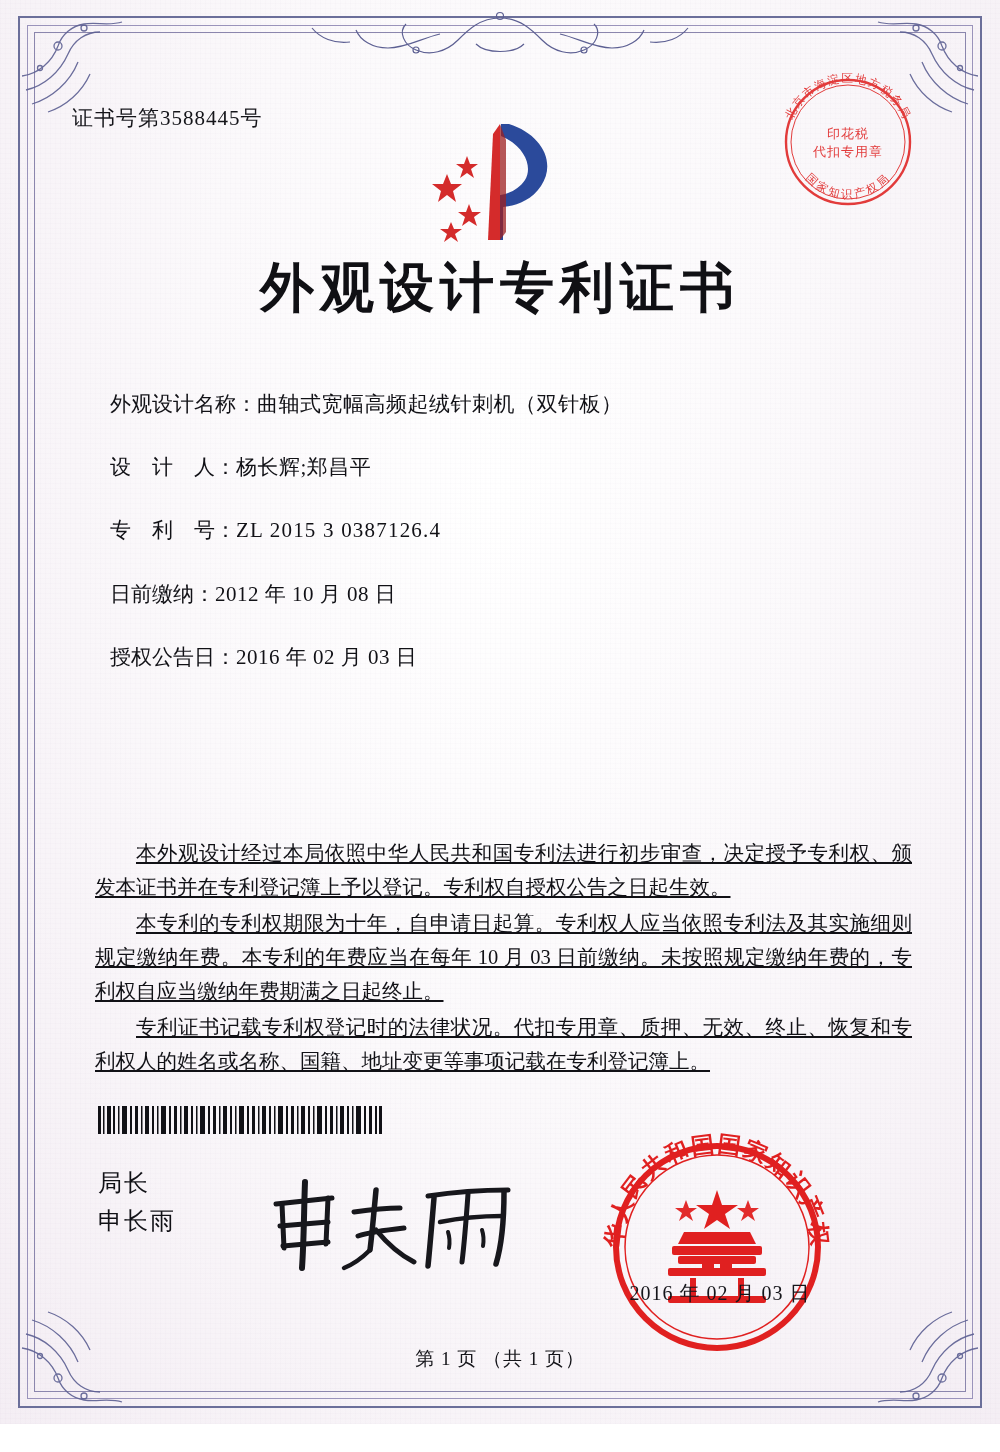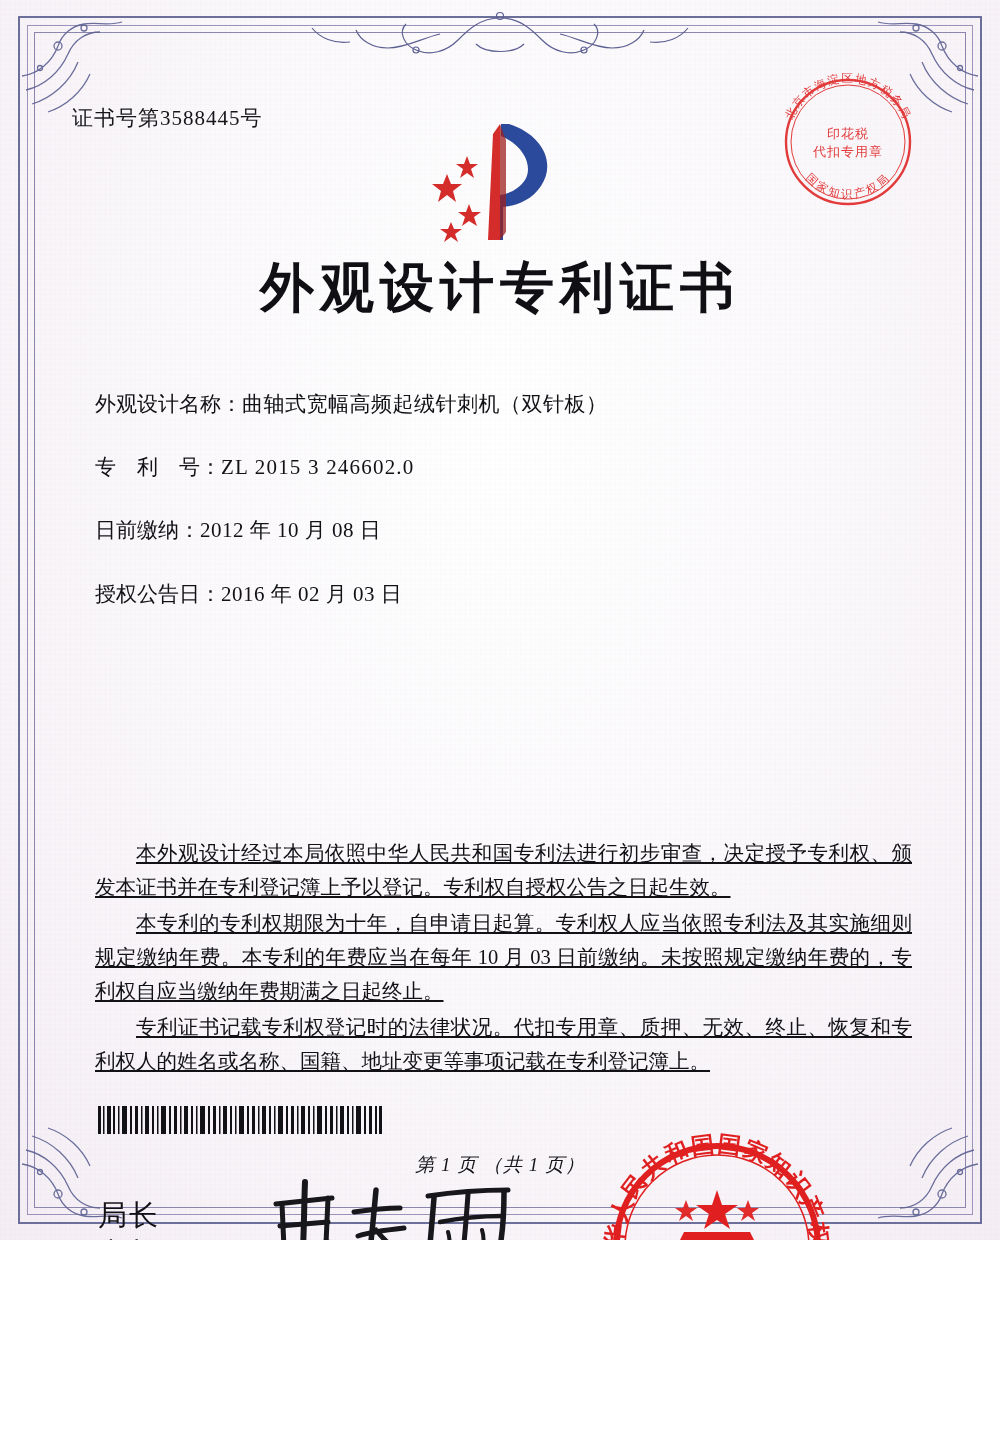--- a/index.html
+++ b/index.html
@@ -6,21 +6,21 @@
     margin: 0;
     padding: 0;
     background: #ffffff;
   }
   body {
     font-family: "Liberation Serif", "DejaVu Serif", serif;
   }
   .page {
     position: relative;
     width: 1000px;
-    height: 1240px;
+    height: 1424px;
     margin: 0 auto;
     background: #a3a3a3;
     overflow: hidden;
   }
   
   .paper-wash {
     position: absolute;
     inset: 0;
     background:
       radial-gradient(ellipse at 50% 35%, #ffffff 0%, #fbf9fb 45%, #f4eef4 100%);
@@ -126,20 +126,21 @@
     left: 95px;
     right: 80px;
     top: 392px;
   }
   .field-row {
     margin-bottom: 38px;
     font-size: 21px;
     color: #111116;
     white-space: nowrap;
     line-height: 1.2;
+    margin-left: 15px;
   }
   .field-label {
     display: inline-block;
     letter-spacing: 0px;
   }
   .field-value {
     display: inline;
     letter-spacing: .5px;
   }
   .field-value.mono-ish {
@@ -168,22 +169,22 @@
     left: 98px;
     top: 1106px;
     width: 285px;
     height: 28px;
   }
   .barcode svg { width:100%; height:100%; display:block; }
 
   .signature-block {
     position: absolute;
     left: 98px;
-    top: 1196px;
-    font-size: 29px;
+    top: 1164px;
+    font-size: 24px;
     color: #111116;
     line-height: 38px;
     letter-spacing: 2px;
   }
 
   .signature-script {
     position: absolute;
     left: 258px;
     top: 1178px;
     width: 270px;
@@ -209,26 +210,25 @@
     width: 200px;
     text-align: center;
     color: #15151a;
     font-size: 20px;
     letter-spacing: 1px;
   }
 
   .page-footer {
     position: absolute;
     left: 0; right: 0;
-    bottom: 62px;
+    bottom: 52px;
     text-align: center;
     font-size: 19px;
     color: #15151a;
     letter-spacing: 1px;
-    font-style: italic;
   }
 </style>
 </head>
 <body>
 
 <div class="page">
   <div class="paper-wash"></div>
   <div class="paper-texture"></div>
 
   <div class="border-outer"></div>
@@ -339,21 +339,24 @@
       </svg>
     </div>
 
     <div class="doc-title">外观设计专利证书</div>
 
     <div class="fields">
       <div class="field-row">
         <span class="field-label">外观设计名称：</span><span class="field-value">曲轴式宽幅高频起绒针刺机（双针板）</span>
       </div>
       <div class="field-row">
-        <span class="field-label">专　利　号：</span><span class="field-value mono-ish">ZL 2015 3 246602.0</span>
+        <span class="field-label">设　计　人：</span><span class="field-value">杨长辉;郑昌平</span>
+      </div>
+      <div class="field-row">
+        <span class="field-label">专　利　号：</span><span class="field-value mono-ish">ZL 2015 3 0387126.4</span>
       </div>
       <div class="field-row">
         <span class="field-label">日前缴纳：</span><span class="field-value">2012 年 10 月 08 日</span>
       </div>
       <div class="field-row">
         <span class="field-label">授权公告日：</span><span class="field-value">2016 年 02 月 03 日</span>
       </div>
     </div>
 
     <div class="paragraphs">

